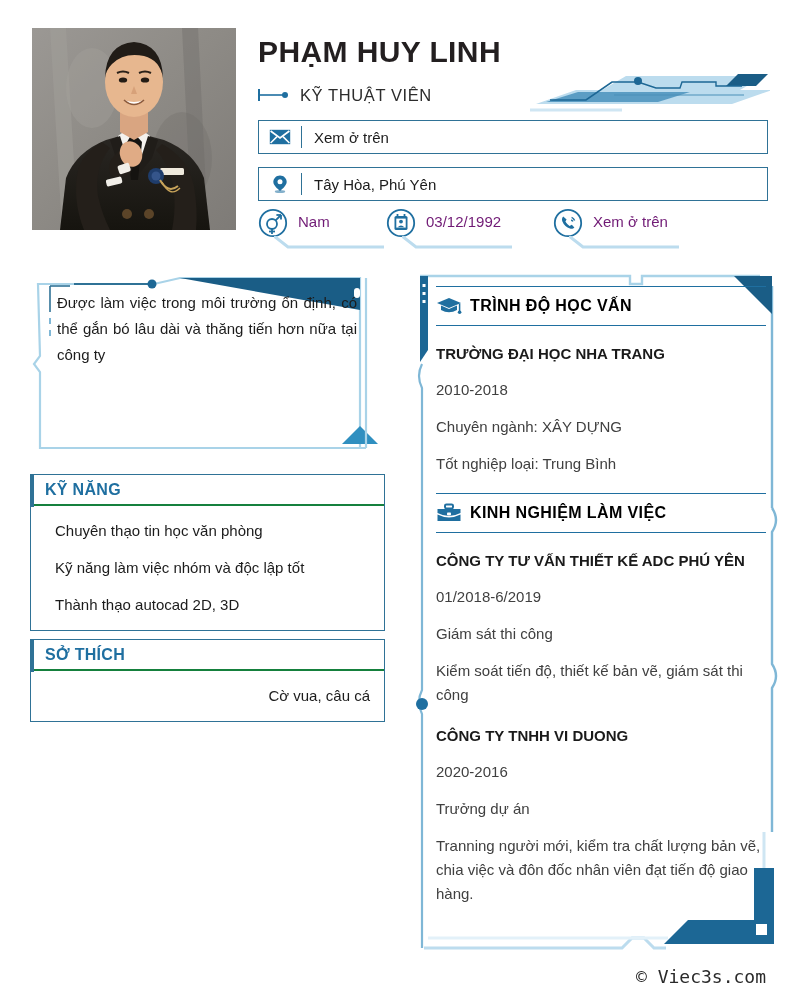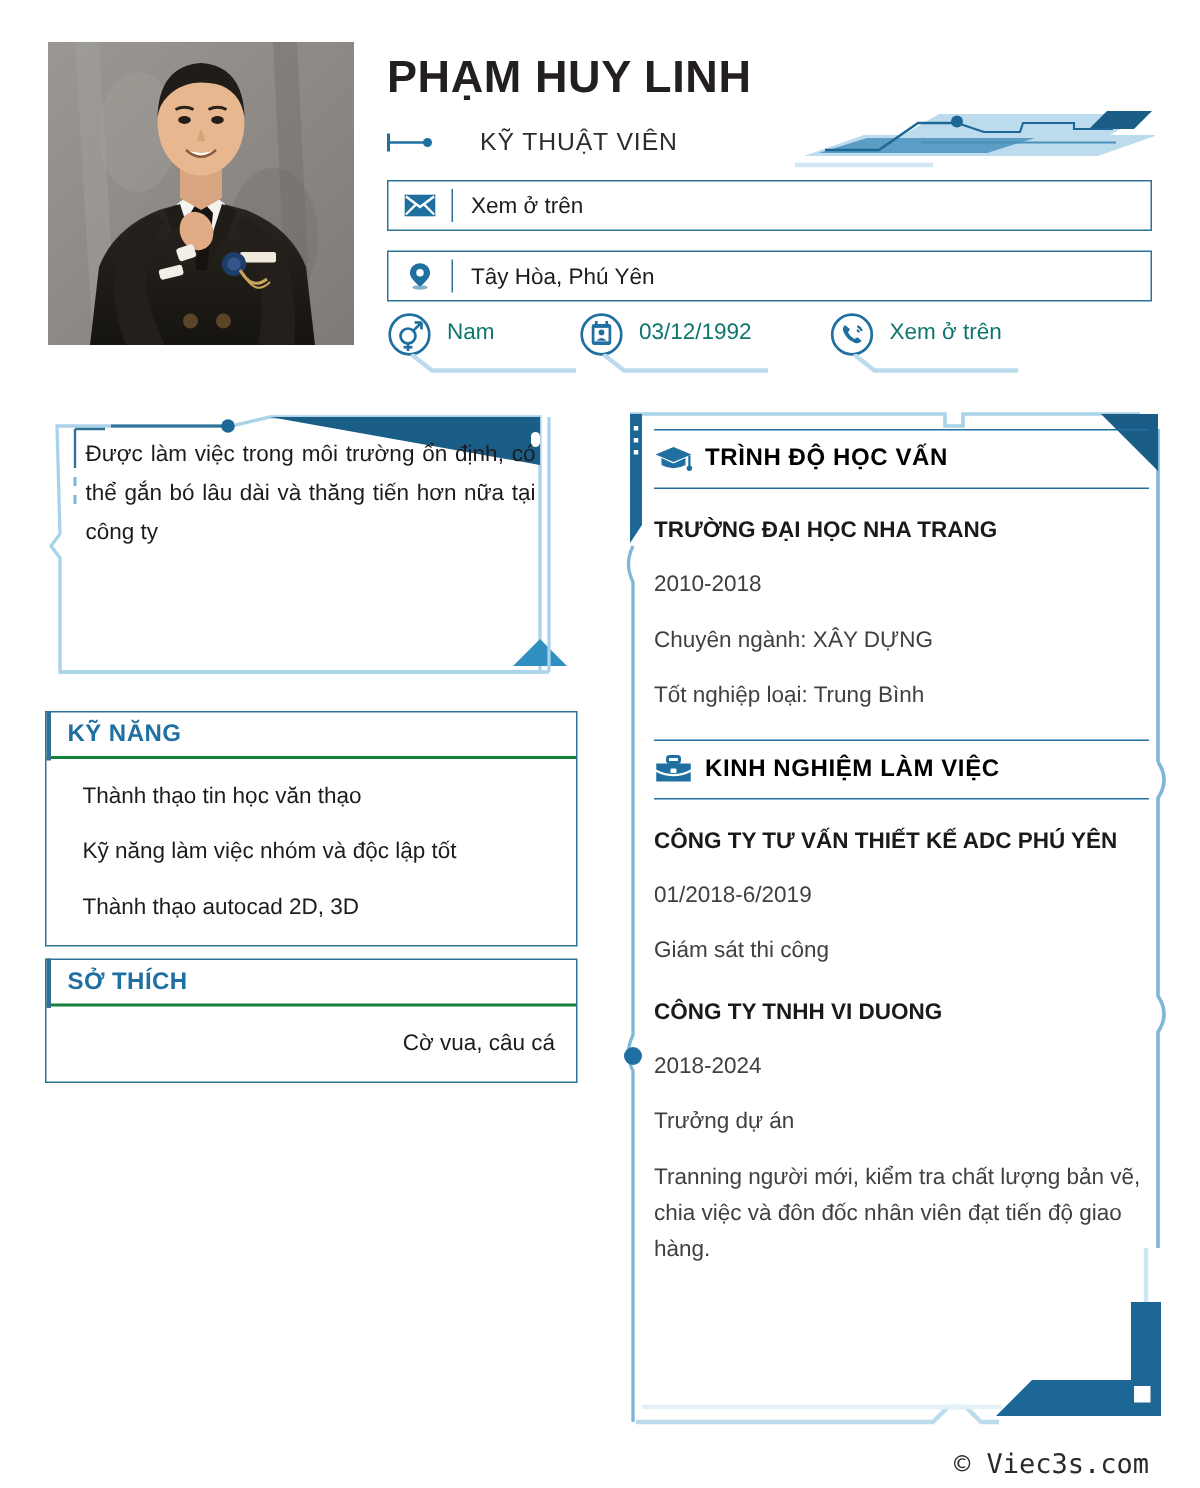--- a/index.html
+++ b/index.html
@@ -52,21 +52,20 @@
     line-height: 40px;
     white-space: nowrap;
   }
 
   .title-row {
     position: absolute;
     left: 258px; top: 82px;
     height: 26px;
     display: flex;
     align-items: center;
-    gap: 20px;
   }
   .title-tick {
     position: relative;
     width: 36px; height: 16px;
     margin-right: 6px;
   }
   .cv-title {
     font-size: 16.5px;
     letter-spacing: 0.6px;
     color: #2c2c2c;
@@ -126,21 +125,21 @@
   }
   .info-item .ii-ico {
     position: absolute;
     left: 0; top: 2px;
     width: 30px; height: 30px;
   }
   .info-item .ii-text {
     position: absolute;
     left: 40px; top: 7px;
     font-size: 15px;
-    color: #0f766e;
+    color: #701a75;
     white-space: nowrap;
   }
   .info-item .ii-tail {
     position: absolute;
     left: 16px; top: 30px;
     width: 110px; height: 14px;
   }
   .info-item.ii-0 { left: 0px; }
   .info-item.ii-1 { left: 128px; }
   .info-item.ii-2 { left: 295px; }
@@ -496,21 +495,21 @@
         <p>Được làm việc trong môi trường ổn định, có thể gắn bó lâu dài và thăng tiến hơn nữa tại công ty</p>
       </div>
     </div>
   </div>
 
   <div class="panel skills-panel">
     <div class="panel-head">
       <span class="panel-head-title">KỸ NĂNG</span>
     </div>
     <div class="panel-body">
-      <div class="panel-item">Thành thạo tin học văn thạo</div>
+      <div class="panel-item">Chuyên thạo tin học văn phòng</div>
       <div class="panel-item">Kỹ năng làm việc nhóm và độc lập tốt</div>
       <div class="panel-item">Thành thạo autocad 2D, 3D</div>
     </div>
   </div>
 
   <div class="panel hobby-panel">
     <div class="panel-head">
       <span class="panel-head-title">SỞ THÍCH</span>
     </div>
     <div class="panel-body">
@@ -580,25 +579,26 @@
             <rect x="11" y="10.4" width="4" height="3" rx="0.8" fill="#ffffff"></rect>
           </svg>
         </span>
         <span class="sec-title">KINH NGHIỆM LÀM VIỆC</span>
       </div>
 
       <div class="entry">
         <div class="entry-org">CÔNG TY TƯ VẤN THIẾT KẾ ADC PHÚ YÊN</div>
         <div class="entry-line">01/2018-6/2019</div>
         <div class="entry-line">Giám sát thi công</div>
+        <div class="entry-line">Kiểm soát tiến độ, thiết kế bản vẽ, giám sát thi công</div>
       </div>
 
       <div class="entry">
         <div class="entry-org">CÔNG TY TNHH VI DUONG</div>
-        <div class="entry-line">2018-2024</div>
+        <div class="entry-line">2020-2016</div>
         <div class="entry-line">Trưởng dự án</div>
         <div class="entry-line">Tranning người mới, kiểm tra chất lượng bản vẽ, chia việc và đôn đốc nhân viên đạt tiến độ giao hàng.</div>
       </div>
 
     </div>
   </div>
 
   <div class="footer">© Viec3s.com</div>
 
 </div>

